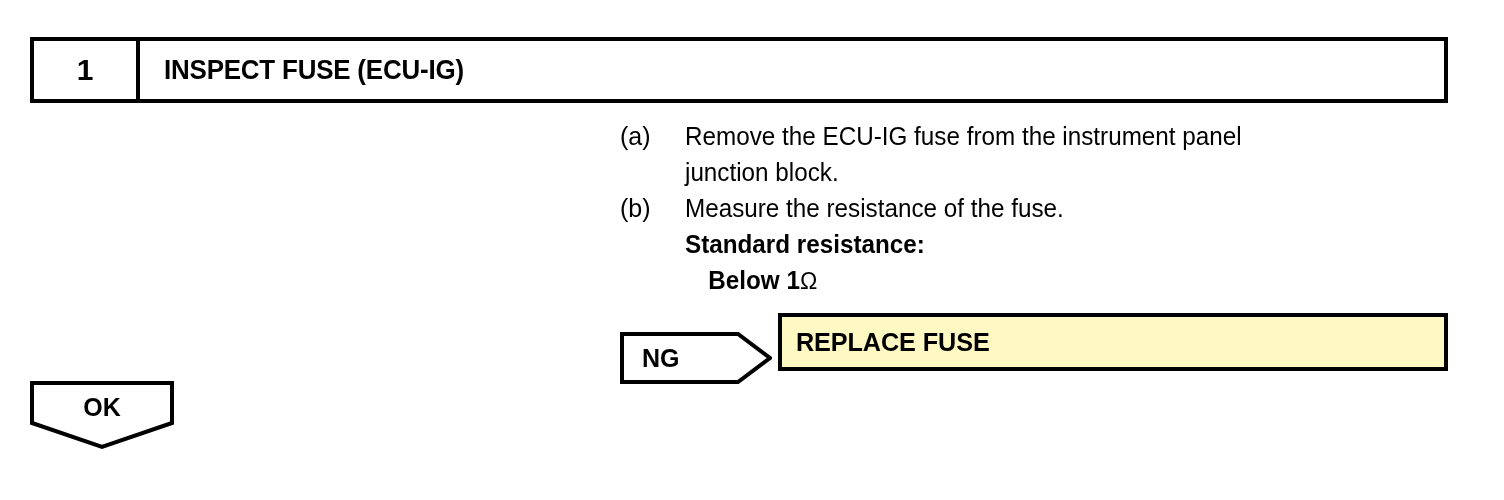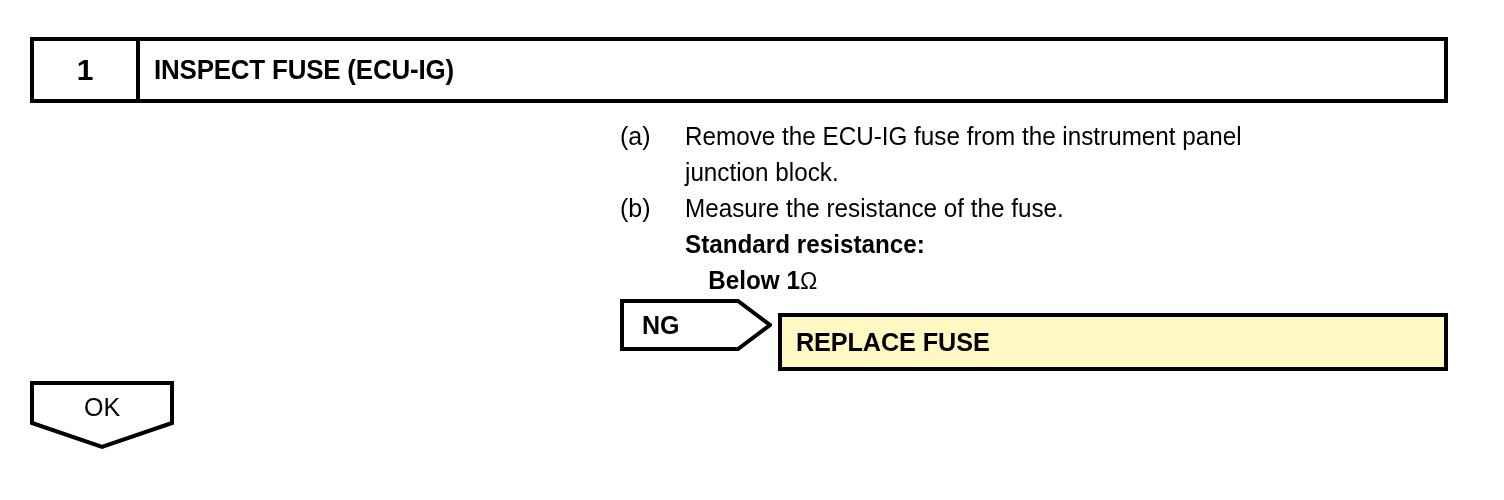--- a/index.html
+++ b/index.html
@@ -41,21 +41,21 @@
   #step-number-cell .num {
     font-size: 30px;
     font-weight: bold;
     line-height: 1;
     letter-spacing: 0px;
   }
   #step-title-cell {
     flex: 1;
     display: flex;
     align-items: center;
-    padding-left: 14px;
+    padding-left: 24px;
   }
   #step-title-cell .title {
     font-size: 27px;
     font-weight: bold;
     line-height: 1;
     letter-spacing: -0.2px;
     transform: scaleX(0.96);
     transform-origin: left center;
     white-space: nowrap;
   }
@@ -103,21 +103,21 @@
   }
   .spec-value .ohm {
     font-weight: normal;
     font-size: 24px;
   }
 
   
   #ng-arrow {
     position: absolute;
     left: 620px;
-    top: 299px;
+    top: 332px;
     width: 152px;
     height: 44px;
   }
   #ng-arrow svg { display: block; }
   #ng-arrow .ng-label {
     position: absolute;
     left: 22px;
     top: 0;
     height: 52px;
     display: flex;
@@ -159,21 +159,21 @@
     height: 69px;
   }
   #ok-arrow svg { display: block; }
   #ok-arrow .ok-label {
     position: absolute;
     left: 0;
     top: 6px;
     width: 144px;
     text-align: center;
     font-size: 25px;
-    font-weight: normal;
+    font-weight: bold;
     line-height: 40px;
   }
 </style>
 </head>
 <body>
 
 <div id="step-header">
   <div id="step-number-cell">
     <span class="num">1</span>
   </div>

